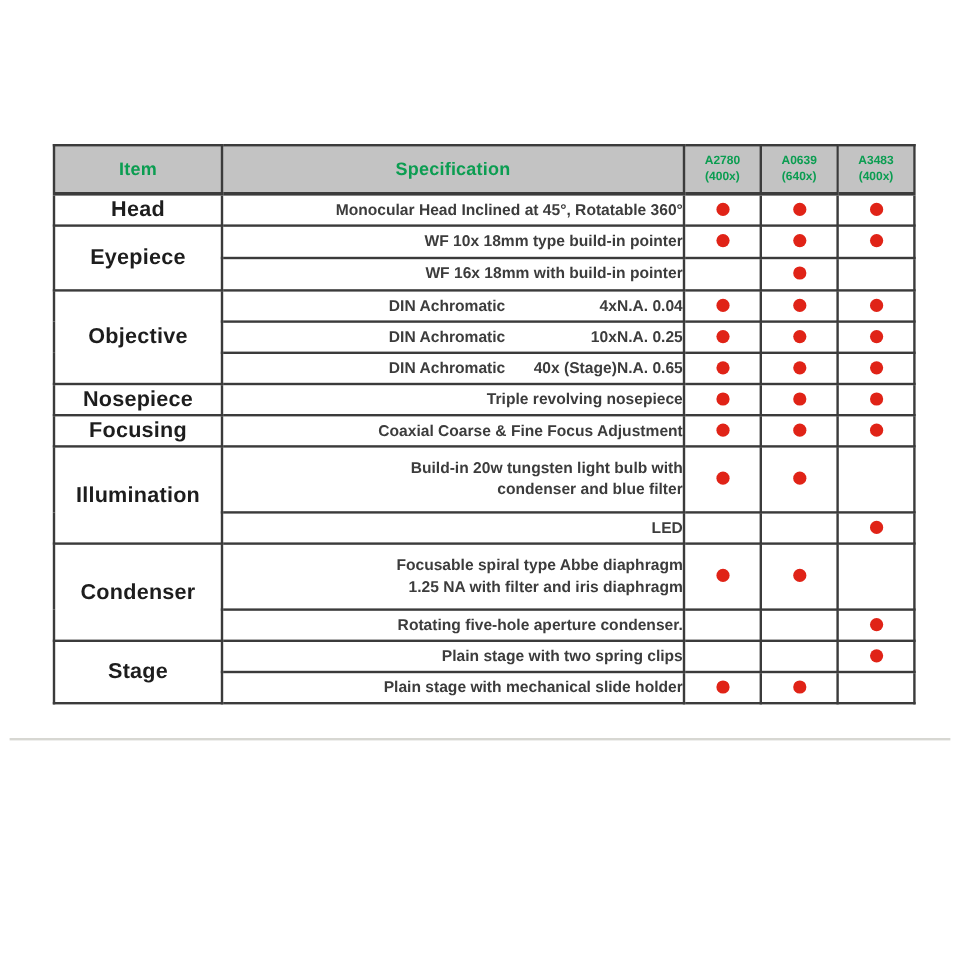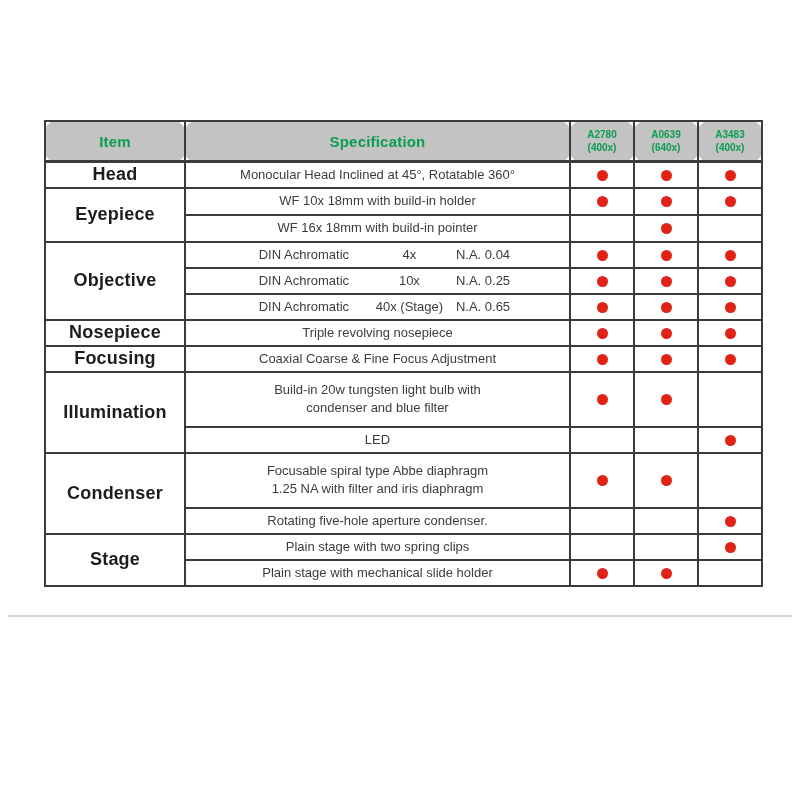--- a/index.html
+++ b/index.html
@@ -29,33 +29,33 @@
     padding:0;
     overflow:hidden;
   }
   tr.hrow th{
     background:var(--header_bg);
     color:var(--header_text);
     border-bottom:3px solid var(--border);
     height:38px;
     vertical-align:middle;
     text-align:center;
-    border-radius:11px;
   }
   th.item-h, th.spec-h{font-size:15px;font-weight:bold;letter-spacing:.2px;}
   th.model-h{font-size:10px;font-weight:bold;line-height:1.3;}
   td.item-cell{
     font-weight:bold;font-size:18px;color:var(--item_text);
     text-align:center;vertical-align:middle;letter-spacing:.2px;
   }
   td.spec-cell{
     font-size:13px;color:var(--body_text);
-    text-align:center;vertical-align:middle;
+    text-align:right;vertical-align:middle;
     padding-left:20px;padding-right:6px;
     line-height:1.35;
+    font-weight:bold;
   }
   td.spec-cell .p1{display:inline-block;width:118px;}
   td.spec-cell .p2{display:inline-block;width:93px;}
   td.dot-cell{text-align:center;vertical-align:middle;}
   .dot{
     display:inline-block;width:11px;height:11px;border-radius:50%;
     background:var(--dot);vertical-align:middle;
   }
   tr.r-s{height:27px;}
   tr.r-m{height:26px;}
@@ -100,21 +100,21 @@
       <tr class="r-m">
         <td class="item-cell">Head</td>
         <td class="spec-cell">Monocular Head Inclined at 45°, Rotatable 360°</td>
         <td class="dot-cell"><span class="dot"></span></td>
         <td class="dot-cell"><span class="dot"></span></td>
         <td class="dot-cell"><span class="dot"></span></td>
       </tr>
 
       <tr class="r-s">
         <td class="item-cell" rowspan="2">Eyepiece</td>
-        <td class="spec-cell">WF 10x 18mm with build-in holder</td>
+        <td class="spec-cell">WF 10x 18mm type build-in pointer</td>
         <td class="dot-cell"><span class="dot"></span></td>
         <td class="dot-cell"><span class="dot"></span></td>
         <td class="dot-cell"><span class="dot"></span></td>
       </tr>
       <tr class="r-s">
         <td class="spec-cell">WF 16x 18mm with build-in pointer</td>
         <td class="dot-cell"><span class="dot" style="visibility: hidden;"></span></td>
         <td class="dot-cell"><span class="dot"></span></td>
         <td class="dot-cell"><span class="dot" style="visibility: hidden;"></span></td>
       </tr>

